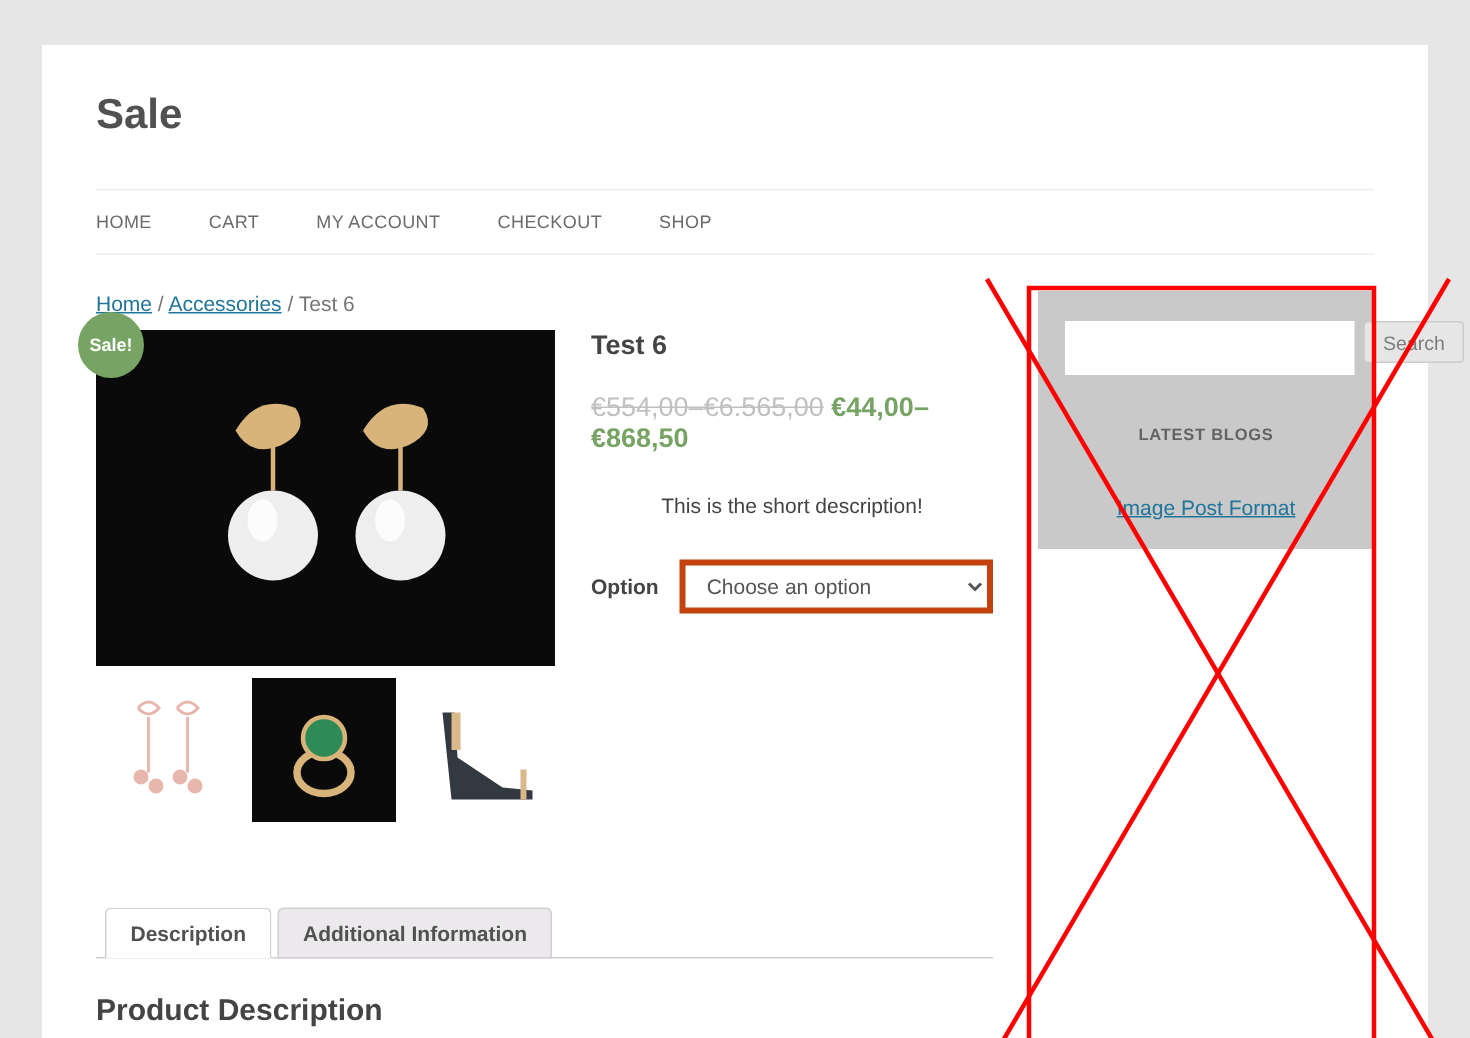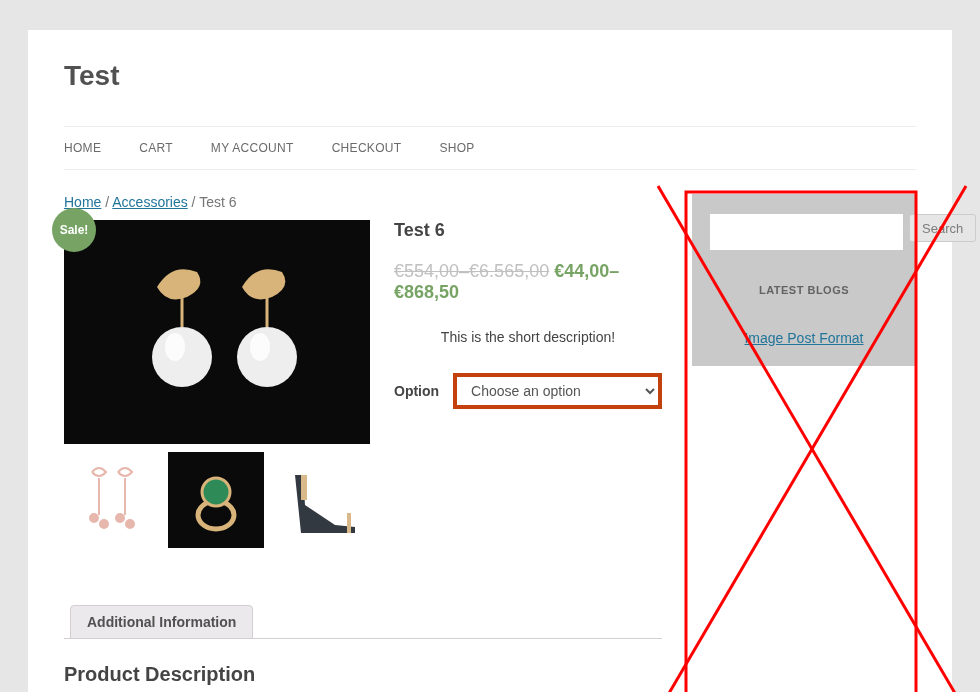--- a/index.html
+++ b/index.html
@@ -118,21 +118,21 @@
   .red-x {
     position: absolute; top: -10px; left: -36px;
     width: 312px; height: 530px; pointer-events: none;
   }
 </style>
 </head>
 <body>
 
 <div class="page-wrap">
 
-  <h1 class="site-title">Test</h1>
+  <h1 class="site-title">Sale</h1>
 
   <nav class="primary">
     <ul>
       <li>HOME</li>
       <li>CART</li>
       <li>MY ACCOUNT</li>
       <li>CHECKOUT</li>
       <li>SHOP</li>
     </ul>
   </nav>
@@ -216,20 +216,21 @@
             <select class="variation-select">
               <option>Choose an option</option>
             </select>
           </div>
 
         </div>
       </div>
 
       <div class="tabs-wrap">
         <div class="tab-bar">
+          <div class="tab active">Description</div>
           <div class="tab">Additional Information</div>
         </div>
         <div class="tab-panel">
           <h2>Product Description</h2>
         </div>
       </div>
 
     </div>
 
     <div class="sidebar-area">

